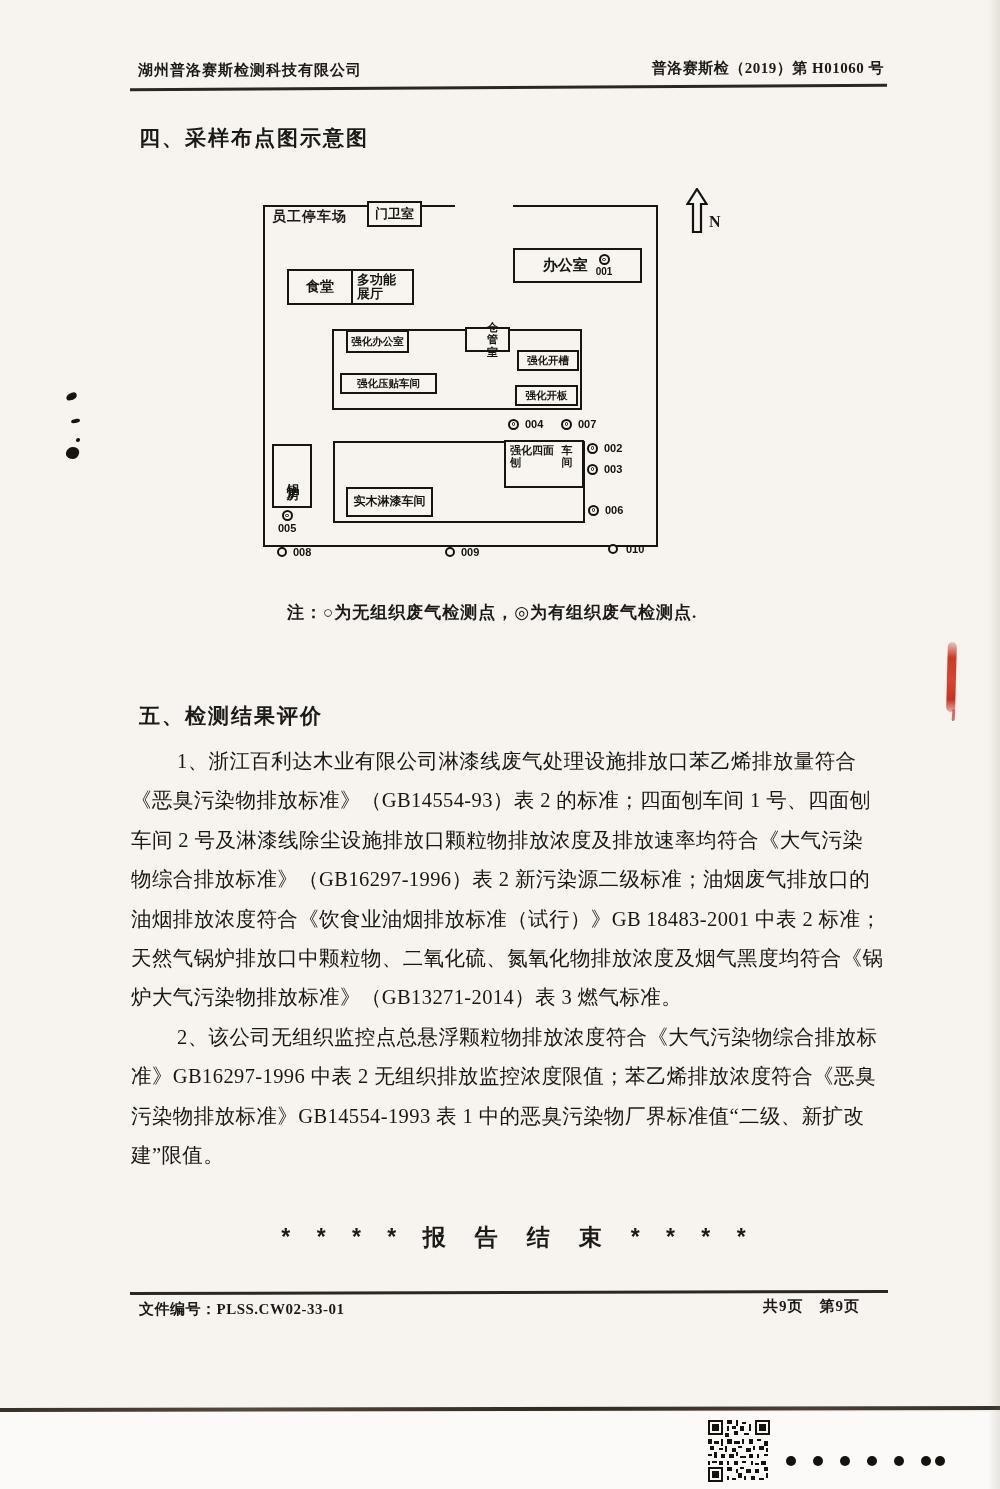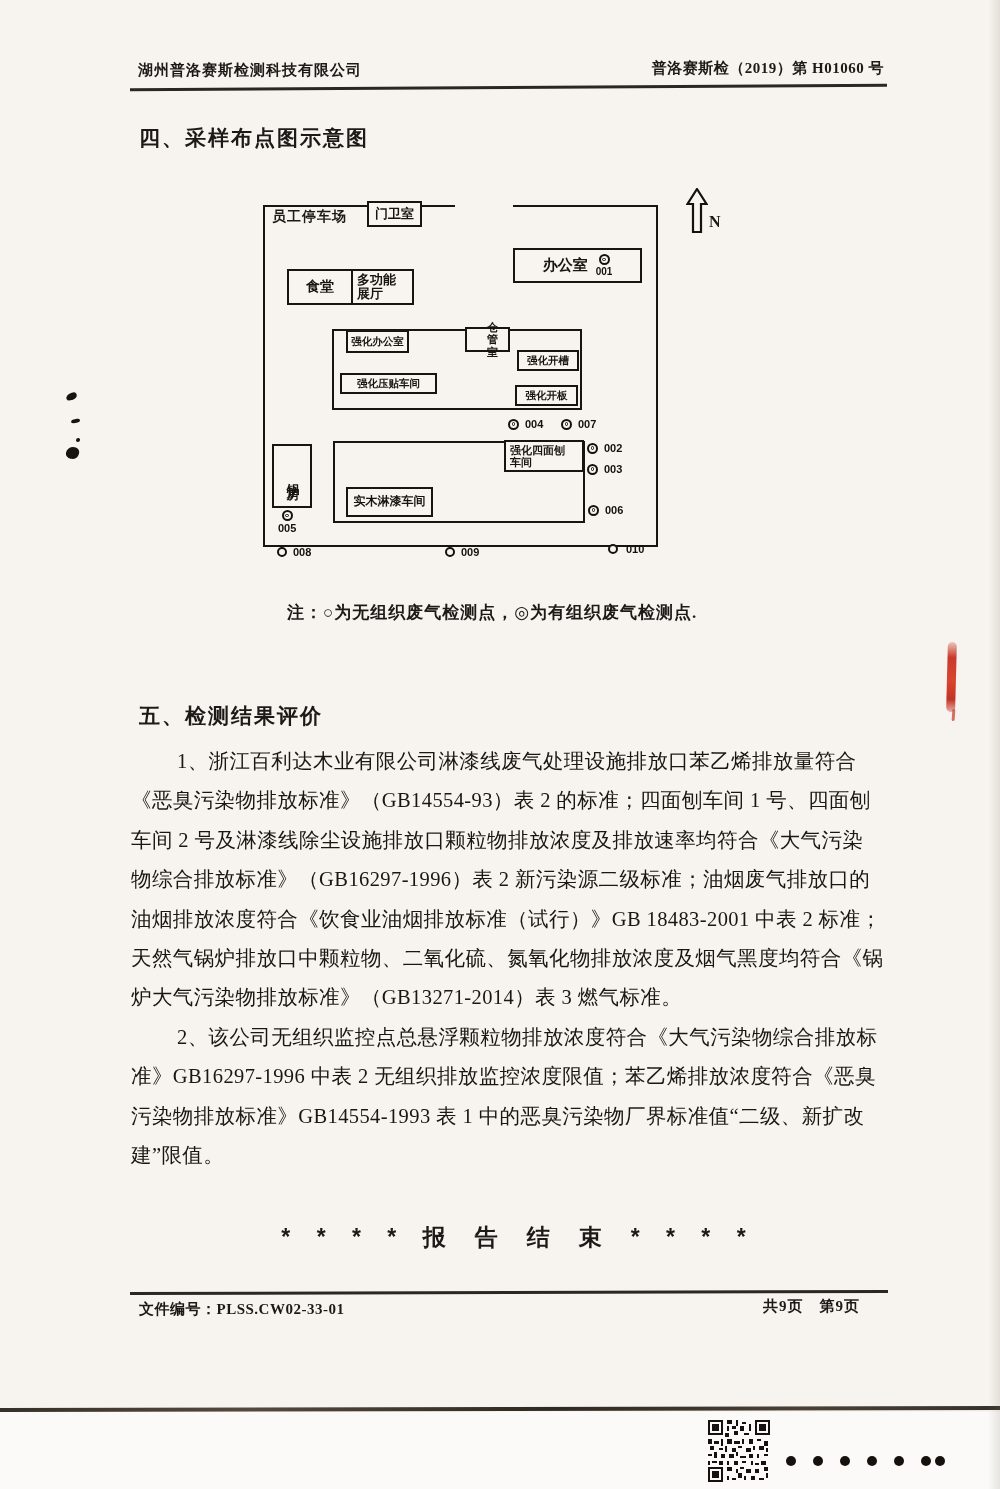--- a/index.html
+++ b/index.html
@@ -41,21 +41,21 @@
   .canteen-cell { width:64px; height:100%; display:flex; align-items:center; justify-content:center; font-size:14px; }
   .hall-cell { width:63px; height:100%; border-left:2px solid #17150f; display:flex; flex-direction:column; align-items:flex-start; justify-content:center; padding-left:4px; font-size:13px; }
   .office { left:263px; top:63px; width:129px; height:35px; font-size:15px; gap:8px; }
   .mid-bldg   { left:82px;  top:144px; width:250px; height:81px; background:transparent; }
   .low-bldg   { left:83px;  top:256px; width:252px; height:82px; background:transparent; }
   .qh-office  { left:96px;  top:145px; width:63px; height:23px; font-size:10.5px; }
   .warehouse  { left:215px; top:142px; width:45px; height:25px; font-size:11px;padding-left:20px; }
   .qh-slot    { left:267px; top:165px; width:62px; height:21px; font-size:10.5px; }
   .qh-press   { left:90px;  top:188px; width:97px; height:21px; font-size:10.5px; }
   .qh-board   { left:265px; top:200px; width:63px; height:21px; font-size:10.5px; }
-  .qh-planer  { left:254px; top:255px; width:80px; height:32px; font-size:11px; align-items:flex-start; justify-content:flex-start; flex-direction:column; padding:2px 0 0 4px; text-align:left; }
+  .qh-planer  { left:254px; top:255px; width:80px; height:48px; font-size:11px; align-items:flex-start; justify-content:flex-start; flex-direction:row; padding:2px 0 0 4px; text-align:left; }
   .solidwood  { left:96px;  top:302px; width:87px; height:30px; font-size:12px; }
   .boiler     { left:22px;  top:259px; width:40px; height:64px; font-size:12.5px; writing-mode:vertical-rl; text-orientation:upright; letter-spacing:2px; }
 
   .pt { position:absolute; display:flex; align-items:center; gap:6px; font-weight:bold; font-size:11px; color:#14120e; }
   .pt-stack { flex-direction:column; gap:1px; }
   .c2 { width:11px; height:11px; border:2.4px solid #14120e; border-radius:50%; position:relative; background:#f8f5f0; flex:0 0 auto; }
   .c2::after { content:""; position:absolute; inset:1.6px; border:1.8px solid #14120e; border-radius:50%; }
   .c1 { width:10px; height:10px; border:2.4px solid #14120e; border-radius:50%; background:#f8f5f0; flex:0 0 auto; }
   .north-n { left:459px; top:28px; font-size:16px; font-weight:bold; font-family:"Liberation Serif","DejaVu Serif",serif; }
 

